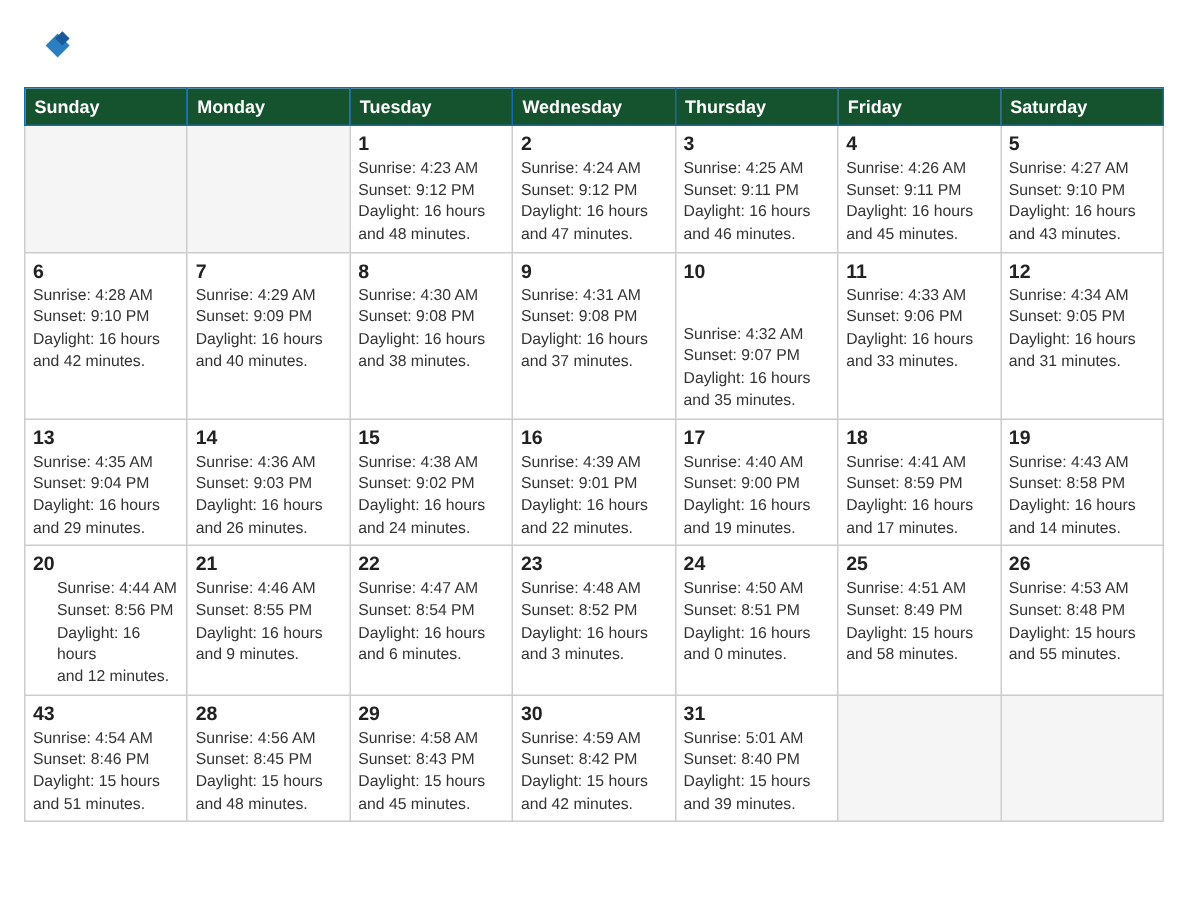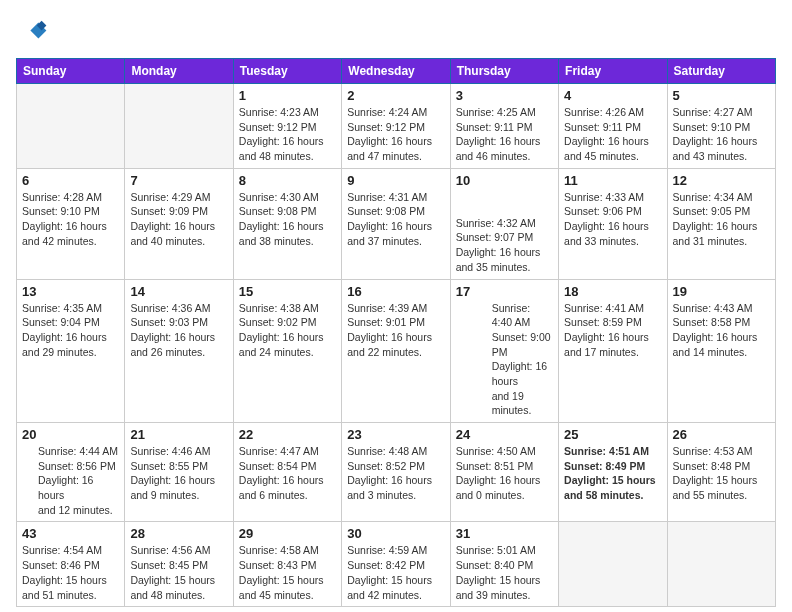--- a/index.html
+++ b/index.html
@@ -45,21 +45,21 @@
     .subtitle {
       font-size: 16px;
       color: #333;
     }
     .calendar {
       width: 100%;
       border-collapse: collapse;
       font-size: 11px;
     }
     .calendar th {
-      background: #6d28d9;
+      background: #14532d;
       color: #fff;
       padding: 5px 6px;
       text-align: left;
       font-size: 12px;
       font-weight: bold;
       border: 1px solid #1a6aaa;
     }
     .calendar td {
       border: 1px solid #ccc;
       vertical-align: top;
@@ -232,21 +232,21 @@
         </td>
         <td>
           <span class="day-num">16</span>
           <div class="day-info" style="white-space: pre-line;">Sunrise: 4:39 AM
 Sunset: 9:01 PM
 Daylight: 16 hours
 and 22 minutes.</div>
         </td>
         <td>
           <span class="day-num">17</span>
-          <div class="day-info" style="white-space: pre-line; margin-left: 36px;">Sunrise: 4:40 AM
+          <div class="day-info" style="white-space: pre-line;">Sunrise: 4:40 AM
 Sunset: 9:00 PM
 Daylight: 16 hours
 and 19 minutes.</div>
         </td>
         <td>
           <span class="day-num">18</span>
           <div class="day-info" style="white-space: pre-line;">Sunrise: 4:41 AM
 Sunset: 8:59 PM
 Daylight: 16 hours
 and 17 minutes.</div>
@@ -290,21 +290,21 @@
         </td>
         <td>
           <span class="day-num">24</span>
           <div class="day-info" style="white-space: pre-line;">Sunrise: 4:50 AM
 Sunset: 8:51 PM
 Daylight: 16 hours
 and 0 minutes.</div>
         </td>
         <td>
           <span class="day-num">25</span>
-          <div class="day-info" style="white-space: pre-line; font-weight: bold;">Sunrise: 4:51 AM
+          <div class="day-info" style="white-space: pre-line;">Sunrise: 4:51 AM
 Sunset: 8:49 PM
 Daylight: 15 hours
 and 58 minutes.</div>
         </td>
         <td>
           <span class="day-num">26</span>
           <div class="day-info" style="white-space: pre-line;">Sunrise: 4:53 AM
 Sunset: 8:48 PM
 Daylight: 15 hours
 and 55 minutes.</div>

